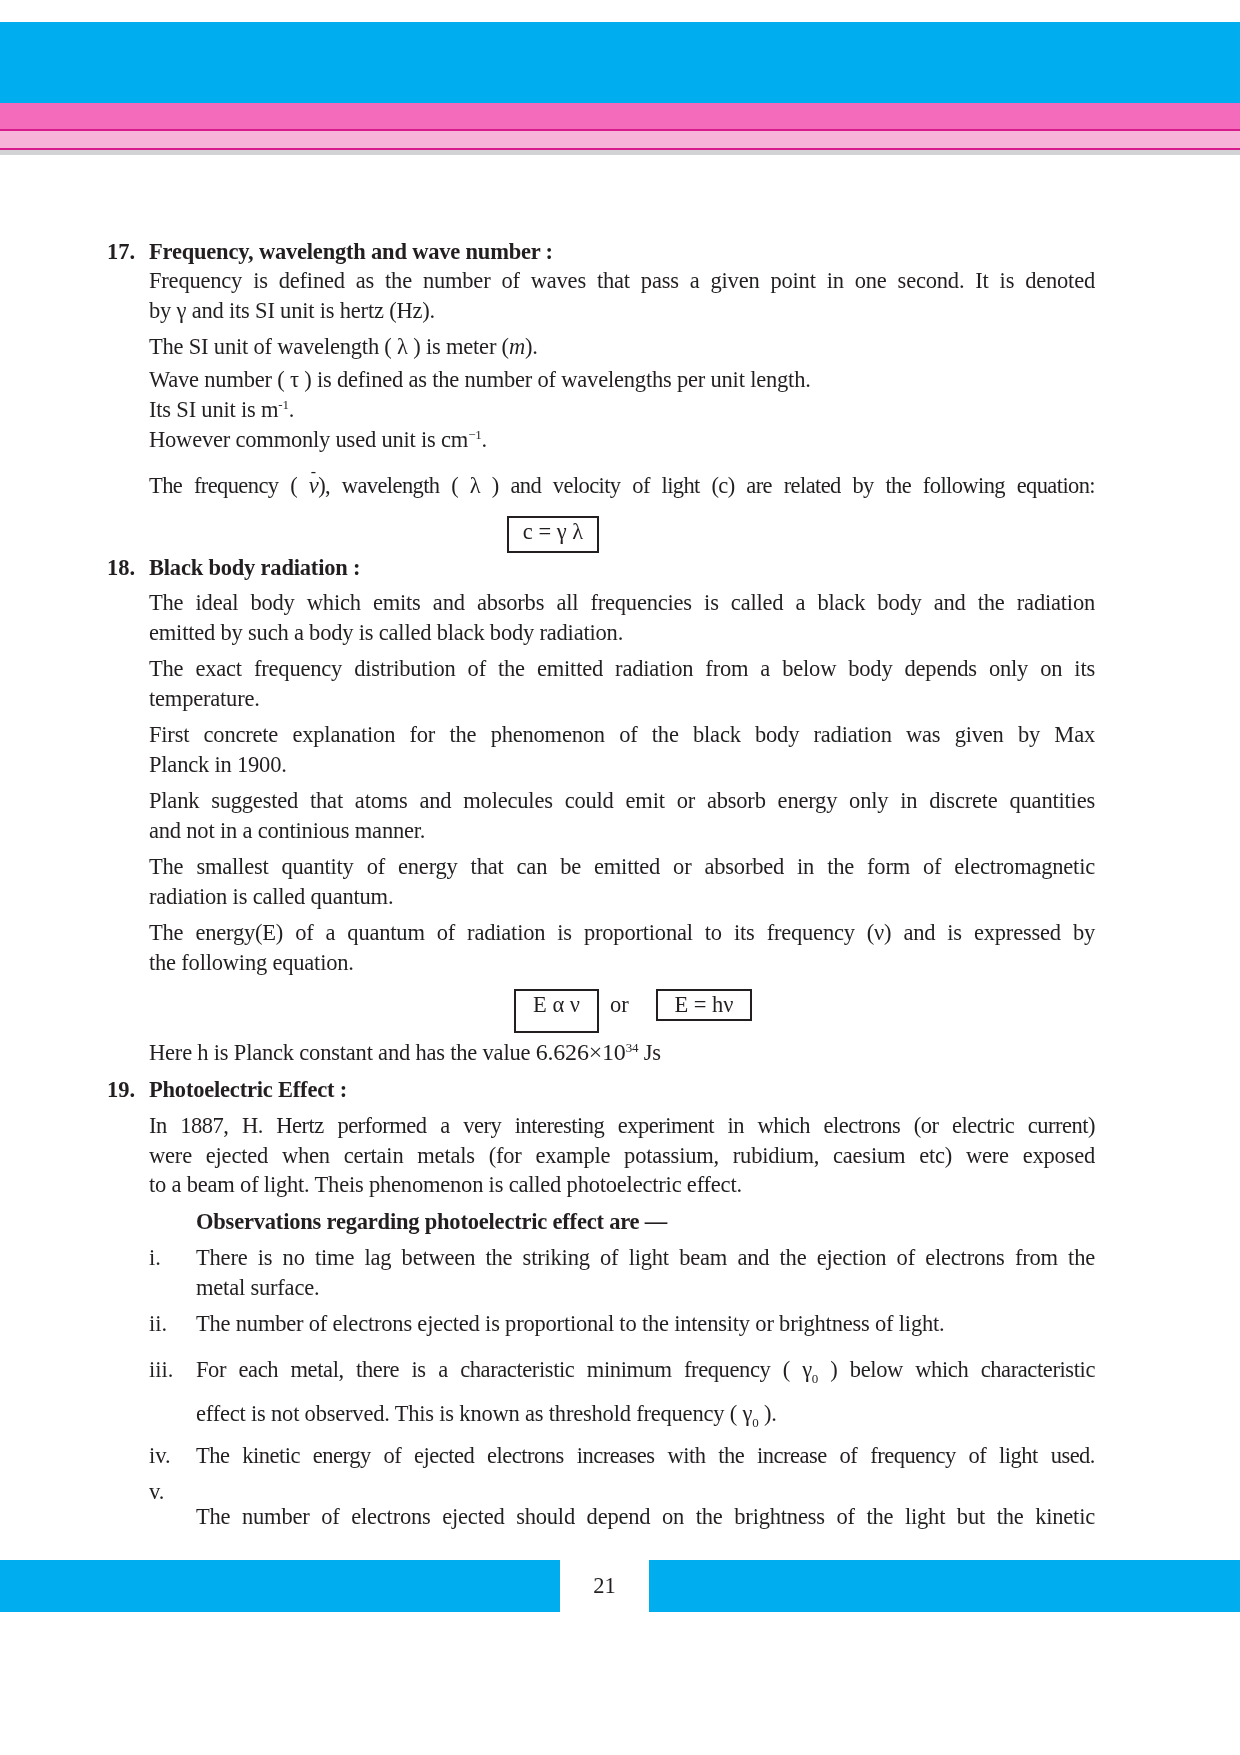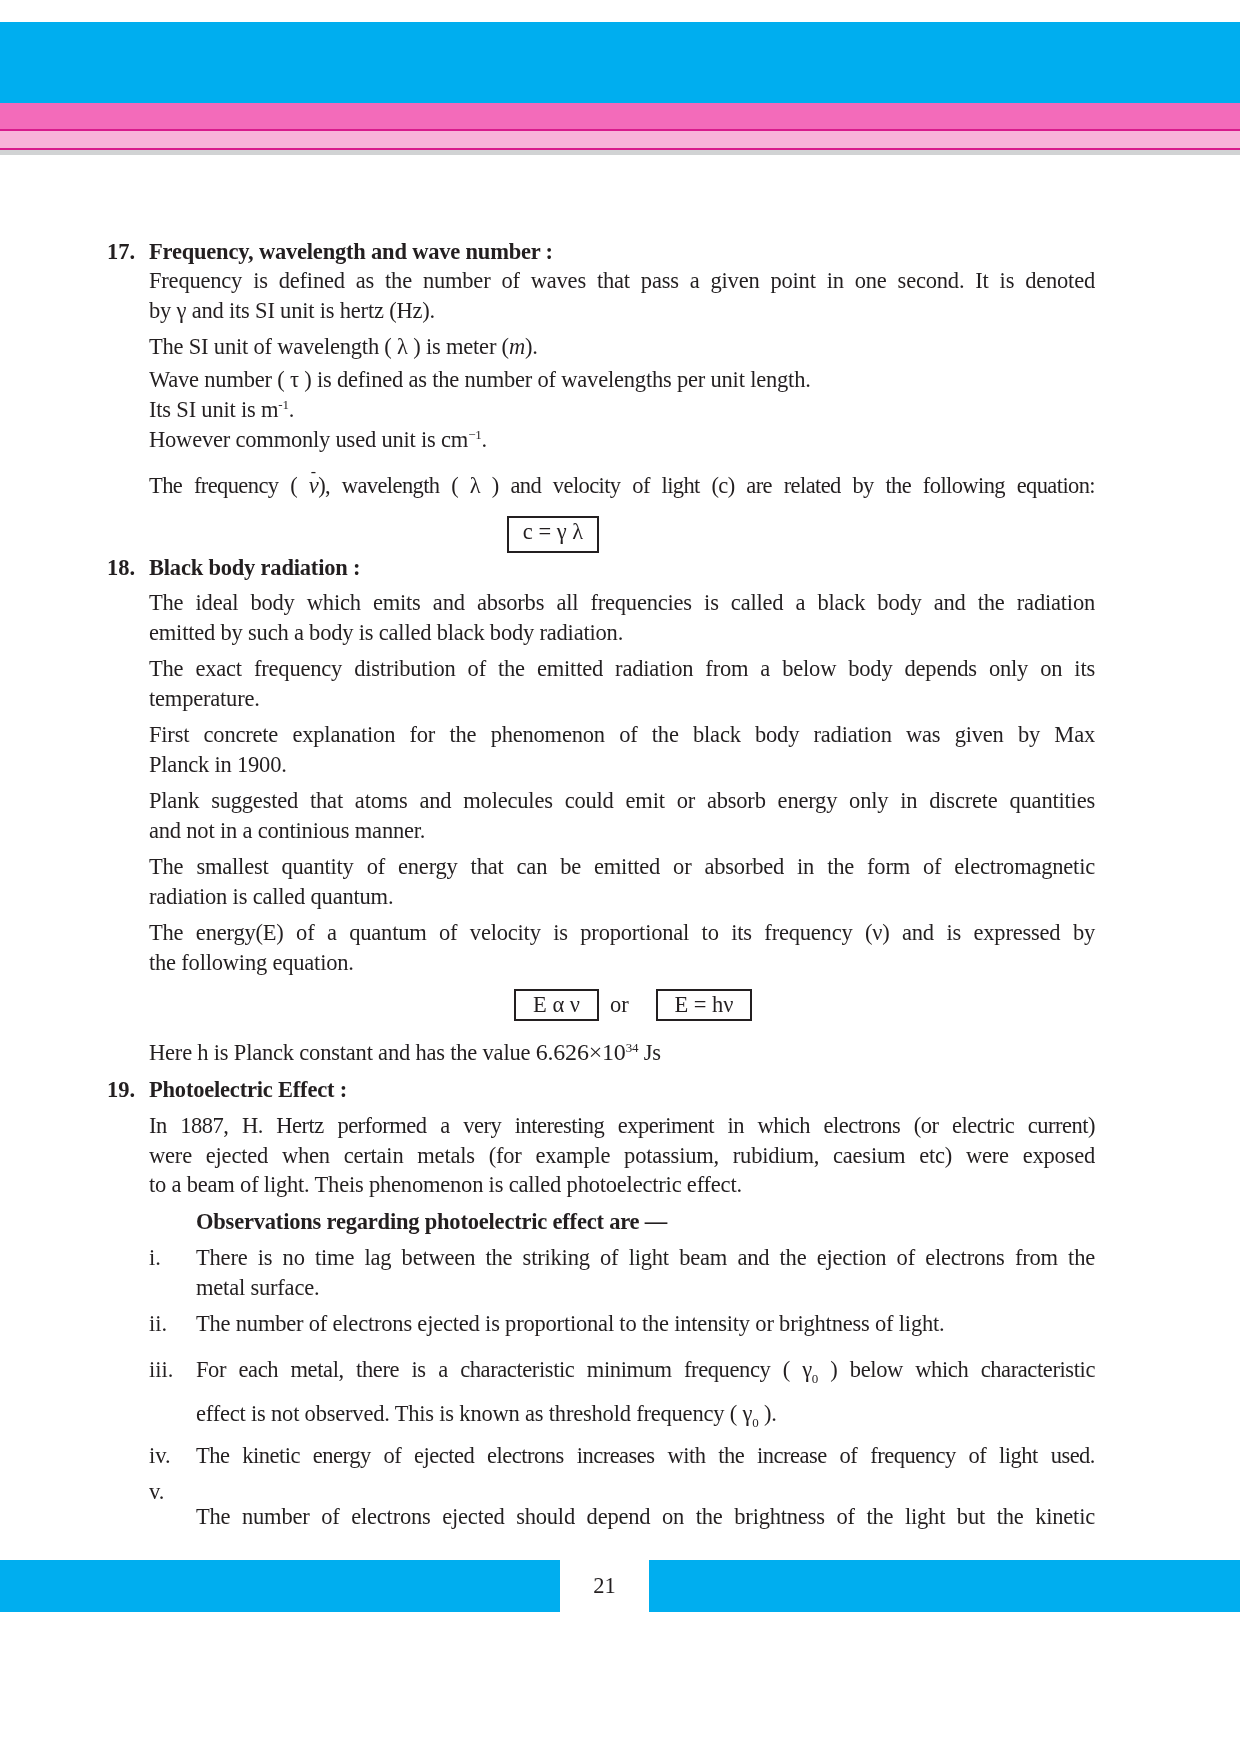--- a/index.html
+++ b/index.html
@@ -68,24 +68,24 @@
   <div class="ln just" style="top:590px">The ideal body which emits and absorbs all frequencies is called a black body and the radiation</div>
   <div class="ln" style="top:620px">emitted by such a body is called black body radiation.</div>
   <div class="ln just" style="top:656px">The exact frequency distribution of the emitted radiation from a below body depends only on its</div>
   <div class="ln" style="top:686px">temperature.</div>
   <div class="ln just" style="top:722px">First concrete explanation for the phenomenon of the black body radiation was given by Max</div>
   <div class="ln" style="top:752px">Planck in 1900.</div>
   <div class="ln just" style="top:788px">Plank suggested that atoms and molecules could emit or absorb energy only in discrete quantities</div>
   <div class="ln" style="top:818px">and not in a continious manner.</div>
   <div class="ln just" style="top:854px">The smallest quantity of energy that can be emitted or absorbed in the form of electromagnetic</div>
   <div class="ln" style="top:884px">radiation is called quantum.</div>
-  <div class="ln just" style="top:920px">The energy(E) of a quantum of velocity is proportional to its frequency (ν) and is expressed by</div>
+  <div class="ln just" style="top:920px">The energy(E) of a quantum of radiation is proportional to its frequency (ν) and is expressed by</div>
   <div class="ln" style="top:950px">the following equation.</div>
 
-  <div class="eqbox" style="left:514px; top:989px; width:85px; height:32px">E α ν</div>
+  <div class="eqbox" style="left:514px; top:989px; width:85px; height:44px">E α ν</div>
   <div class="or" style="left:610px; top:991px">or</div>
   <div class="eqbox" style="left:656px; top:989px; width:96px; height:32px">E = hν</div>
 
   <div class="ln" style="top:1039px"><span>Here h is Planck constant and has the value </span><span style="font-size:24px">6.626×10</span><sup>34</sup><span> Js</span></div>
 
   <div class="num" style="top:1077px">19.</div>
   <div class="ln bold" style="top:1077px">Photoelectric  Effect :</div>
 
   <div class="ln just" style="top:1113px; letter-spacing:-0.5px">In 1887, H. Hertz performed a very interesting  experiment in which electrons (or electric current)</div>
   <div class="ln just" style="top:1143px">were ejected when certain metals (for example potassium, rubidium, caesium etc) were exposed</div>

